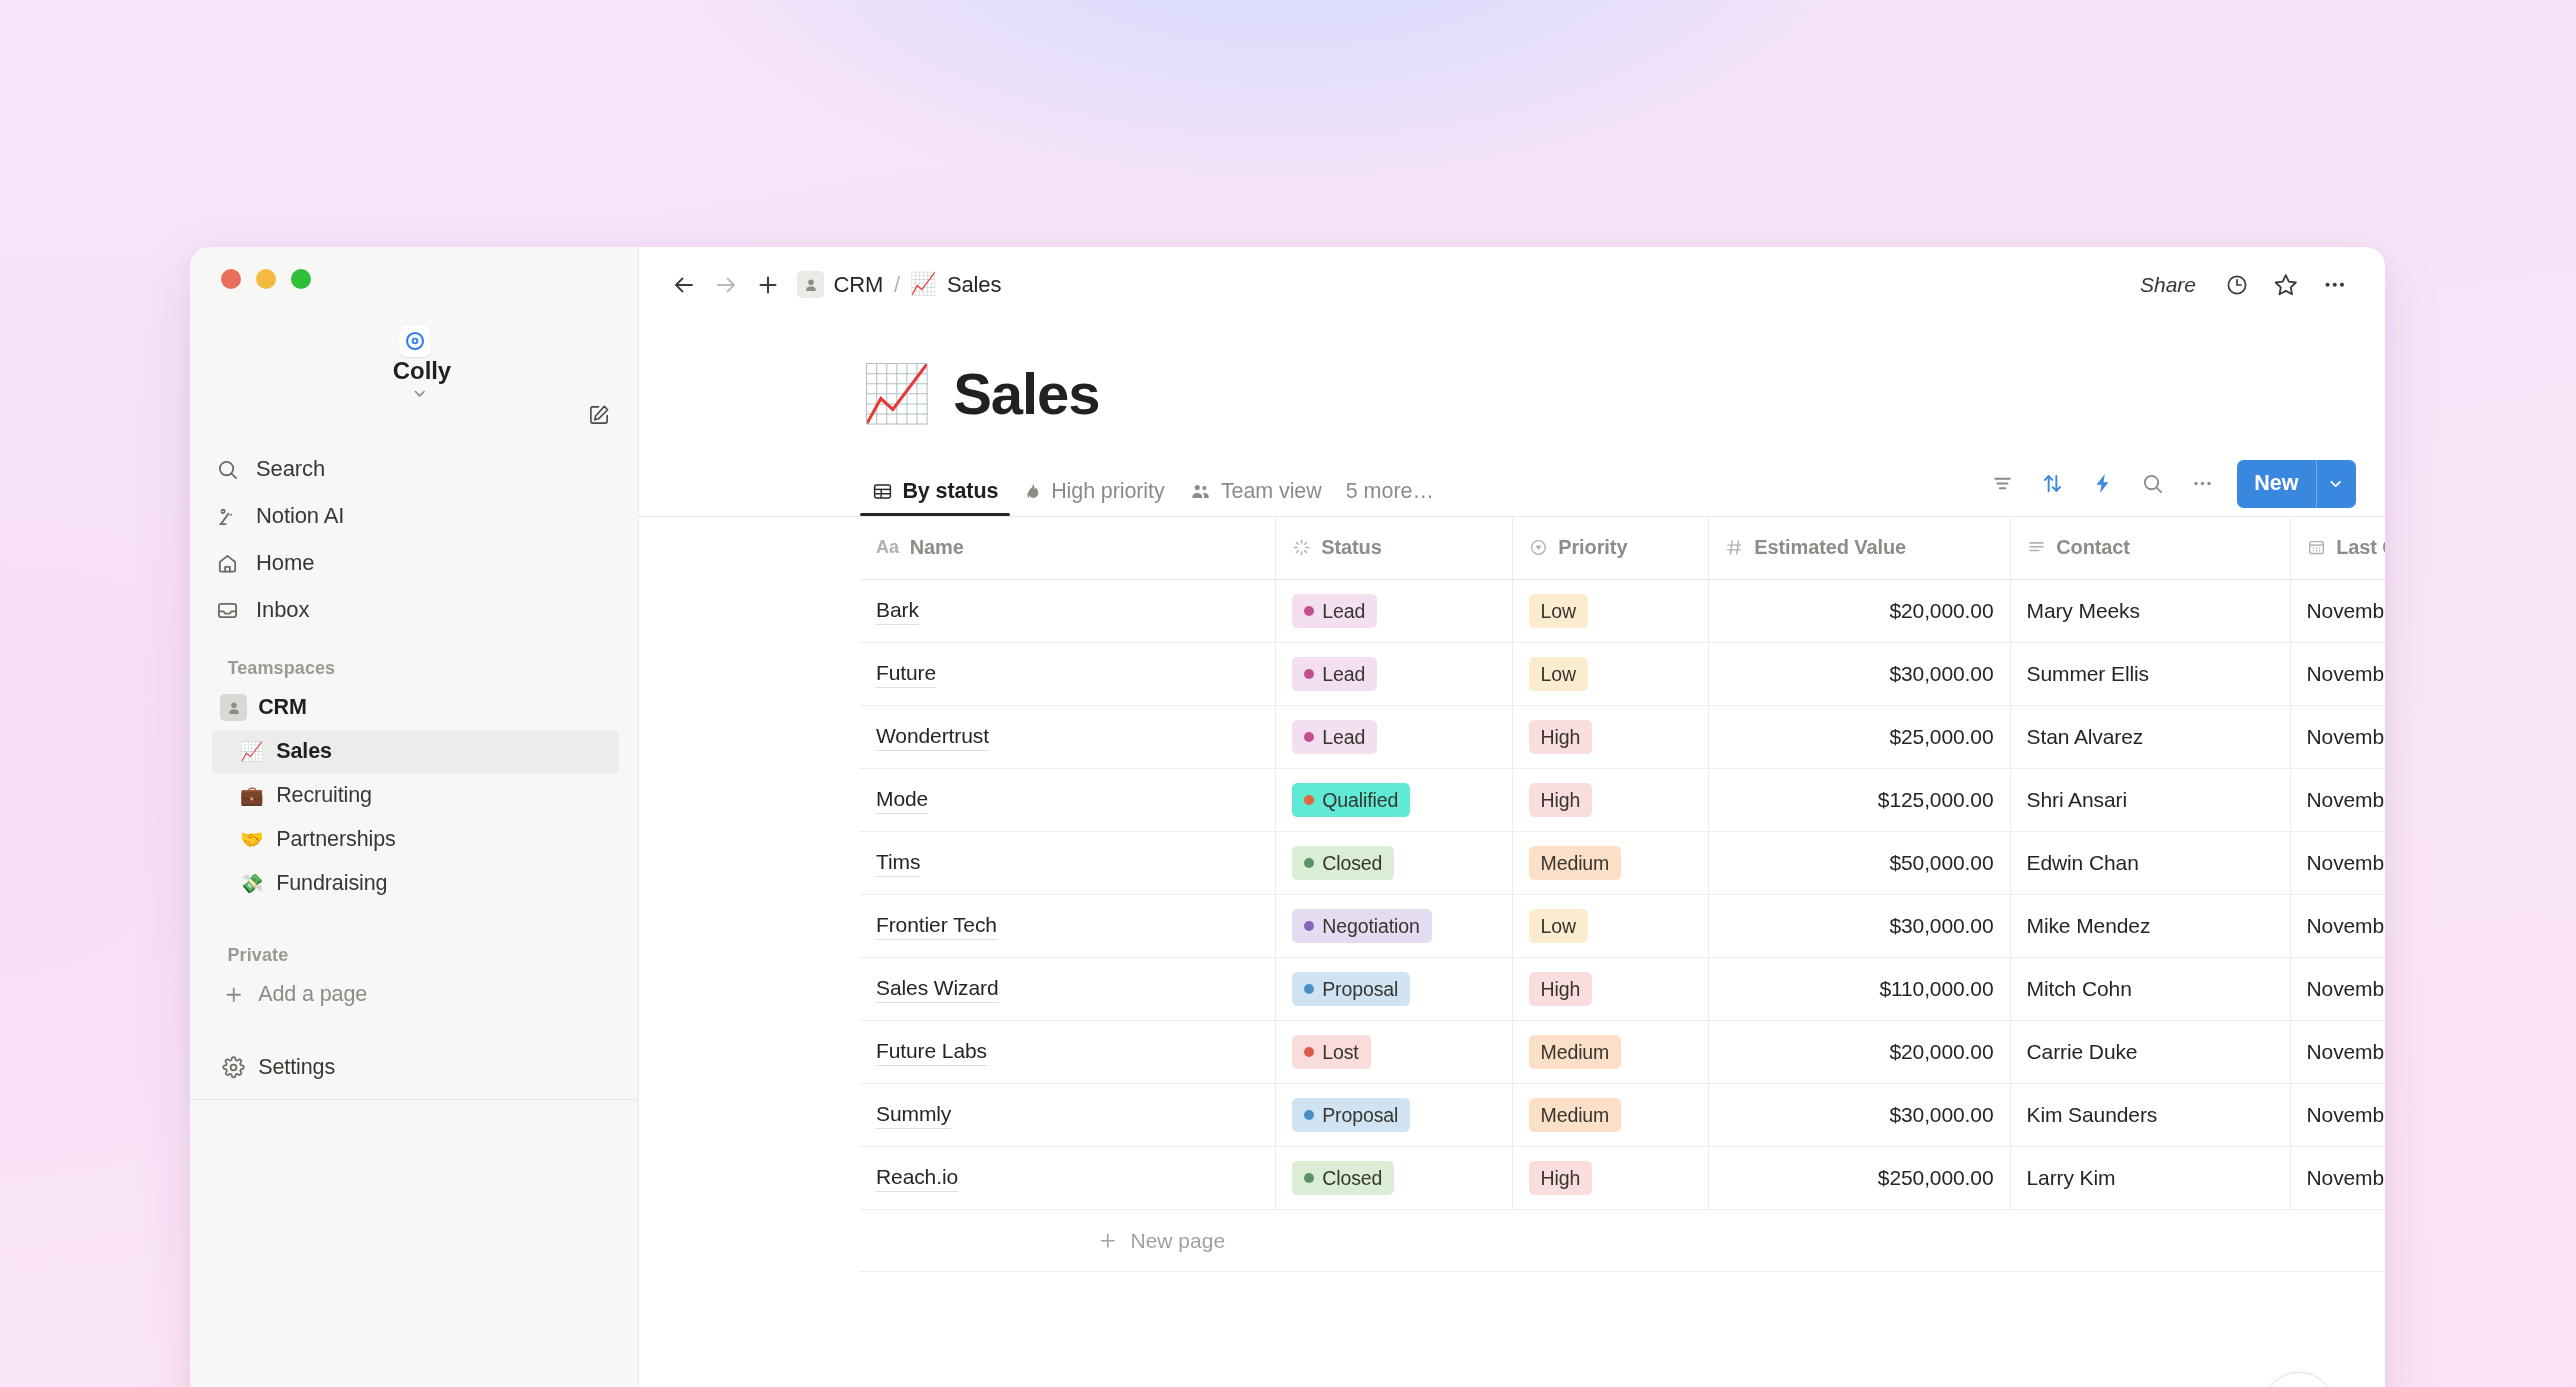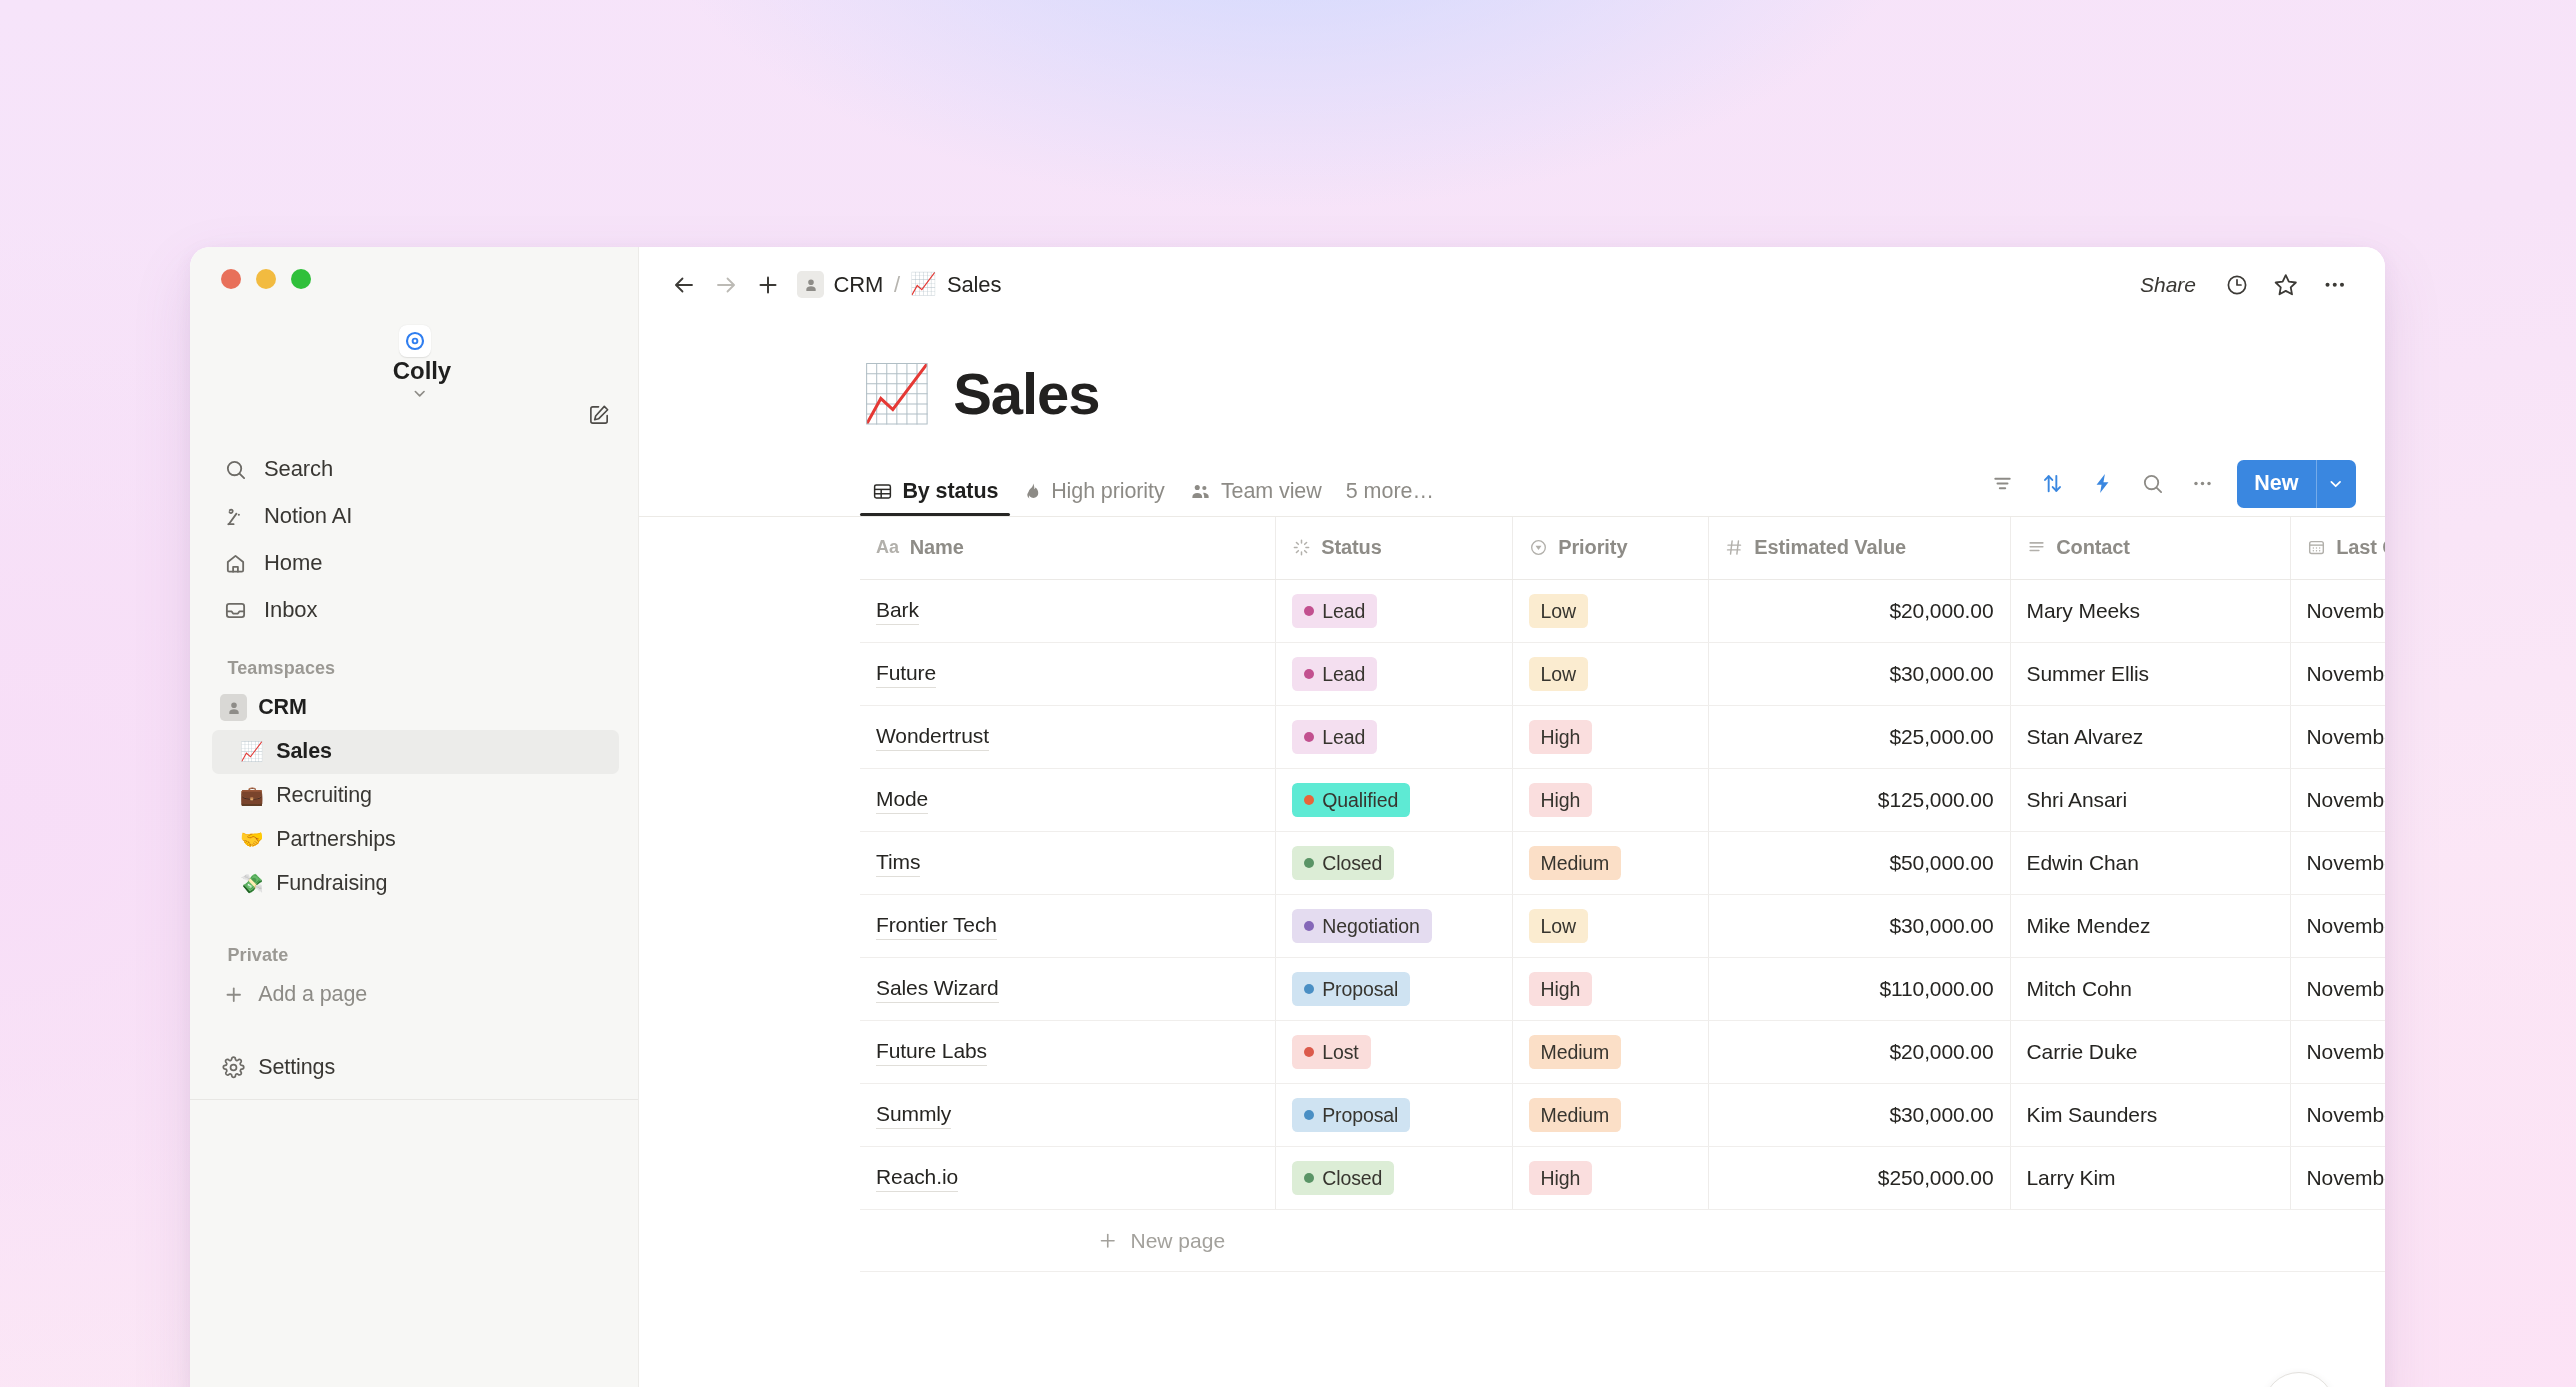--- a/index.html
+++ b/index.html
@@ -65,21 +65,21 @@
   }
   .ws-name {
     font-size: 24px; font-weight: 700; color: #1f1f1e;
     margin-left: 13.4px; letter-spacing: -0.1px;
   }
   .ws-chev { margin-left: 9.4px; color: #8d8b86; display:flex; }
   .ws-edit { margin-left: auto; color: #55534e; display:flex; cursor: pointer; }
 
   .nav {
     margin-top: 14.8px;
-    padding: 0 19px 0 26px;
+    padding: 0 19px 0 18px;
   }
   .nav-item {
     display: flex; align-items: center;
     height: 47px;
     padding: 0 8px;
     border-radius: 6.7px;
     cursor: pointer;
   }
   .nav-item .ic { width: 28px; display: flex; align-items: center; justify-content: flex-start; color: #6d6b66; flex: none;}
   .nav-item .lbl { font-size: 22px; color: #393733; margin-left: 12px; letter-spacing: -0.1px; }

